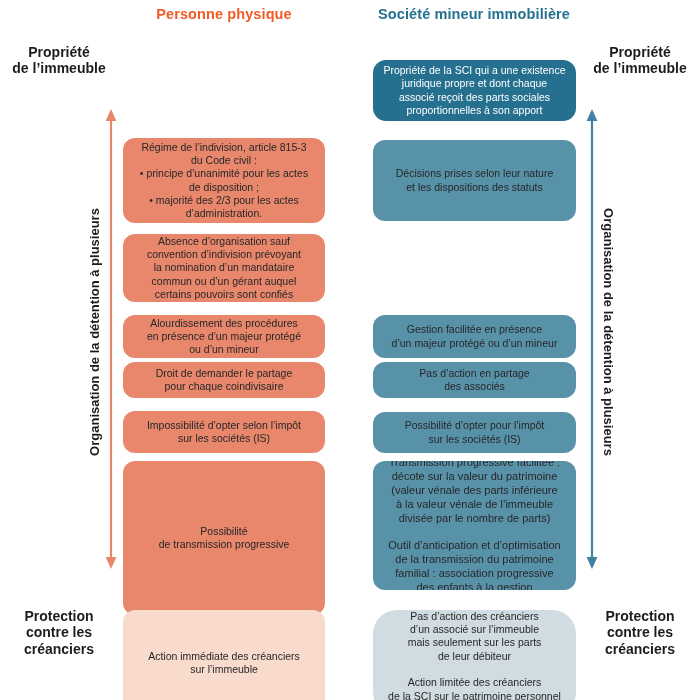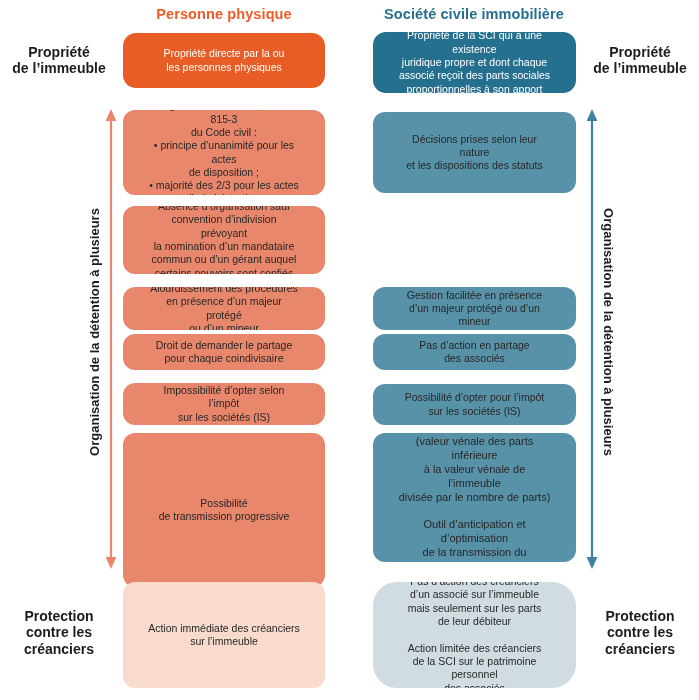--- a/index.html
+++ b/index.html
@@ -3,21 +3,21 @@
 <meta charset="utf-8">
 <style>
   html,body { margin:0; padding:0; background:#ffffff; }
   body { font-family:"Liberation Sans", sans-serif; }
   .canvas { position:relative; width:699px; height:700px; background:#ffffff; overflow:hidden; }
 
   .box {
     position:absolute; display:flex; align-items:center; justify-content:center;
     text-align:center; white-space:pre-line; border-radius:12px;
     font-size:10.5px; line-height:1.27; color:var(--text_dark);
-    padding:4px 24px; box-sizing:border-box; overflow:hidden; font-weight:500;
+    padding:4px 0; box-sizing:border-box; overflow:hidden; font-weight:500;margin-top:28px;
   }
   .col-left  { left:123px; width:202px; }
   .col-right { left:373px; width:203px; }
 
   .bg-orange   { background:var(--orange); color:#ffffff; }
   .bg-salmon   { background:var(--salmon); }
   .bg-peach    { background:var(--peach); }
   .bg-bluedark { background:var(--blue_dark); color:#ffffff; }
   .bg-bluemid  { background:var(--blue_mid); }
   .bg-bluepale { background:var(--blue_pale);border-radius:24px; }
@@ -67,21 +67,21 @@
   #R7 { top:433px; height:129px; font-size:11px; }
   #L8 { top:582px; height:106px; }
   #R8 { top:582px; height:106px; }
 </style>
 </head>
 <body>
 
 <div class="canvas">
 
   <div class="header" id="header-left">Personne physique</div>
-  <div class="header" id="header-right">Société civile immobilière</div>
+  <div class="header" id="header-right">Société mineur immobilière</div>
 
   <div class="side-label" id="label-prop-left">Propriété
 de l’immeuble</div>
   <div class="side-label" id="label-prot-left">Protection
 contre les
 créanciers</div>
   <div class="rot-label" id="label-org-left">Organisation de la détention à plusieurs</div>
 
   <div class="side-label" id="label-prop-right">Propriété
 de l’immeuble</div>
@@ -94,22 +94,20 @@
     <line x1="8" y1="12" x2="8" y2="450" stroke-width="2.2"></line>
     <polygon points="8,1 2.6,13 13.4,13"></polygon>
     <polygon points="8,461 2.6,449 13.4,449"></polygon>
   </svg>
   <svg class="arrow arrow-blue" id="arrow-right" width="16" height="462" viewBox="0 0 16 462">
     <line x1="8" y1="12" x2="8" y2="450" stroke-width="2.2"></line>
     <polygon points="8,1 2.6,13 13.4,13"></polygon>
     <polygon points="8,461 2.6,449 13.4,449"></polygon>
   </svg>
 
-  <div class="box col-left bg-orange" id="L1">Propriété directe par la ou
-les personnes physiques</div>
   <div class="box col-left bg-salmon" id="L2">Régime de l’indivision, article 815-3
 du Code civil :
 • principe d’unanimité pour les actes
 de disposition ;
 • majorité des 2/3 pour les actes
 d’administration.</div>
   <div class="box col-left bg-salmon" id="L3">Absence d’organisation sauf
 convention d’indivision prévoyant
 la nomination d’un mandataire
 commun ou d’un gérant auquel

